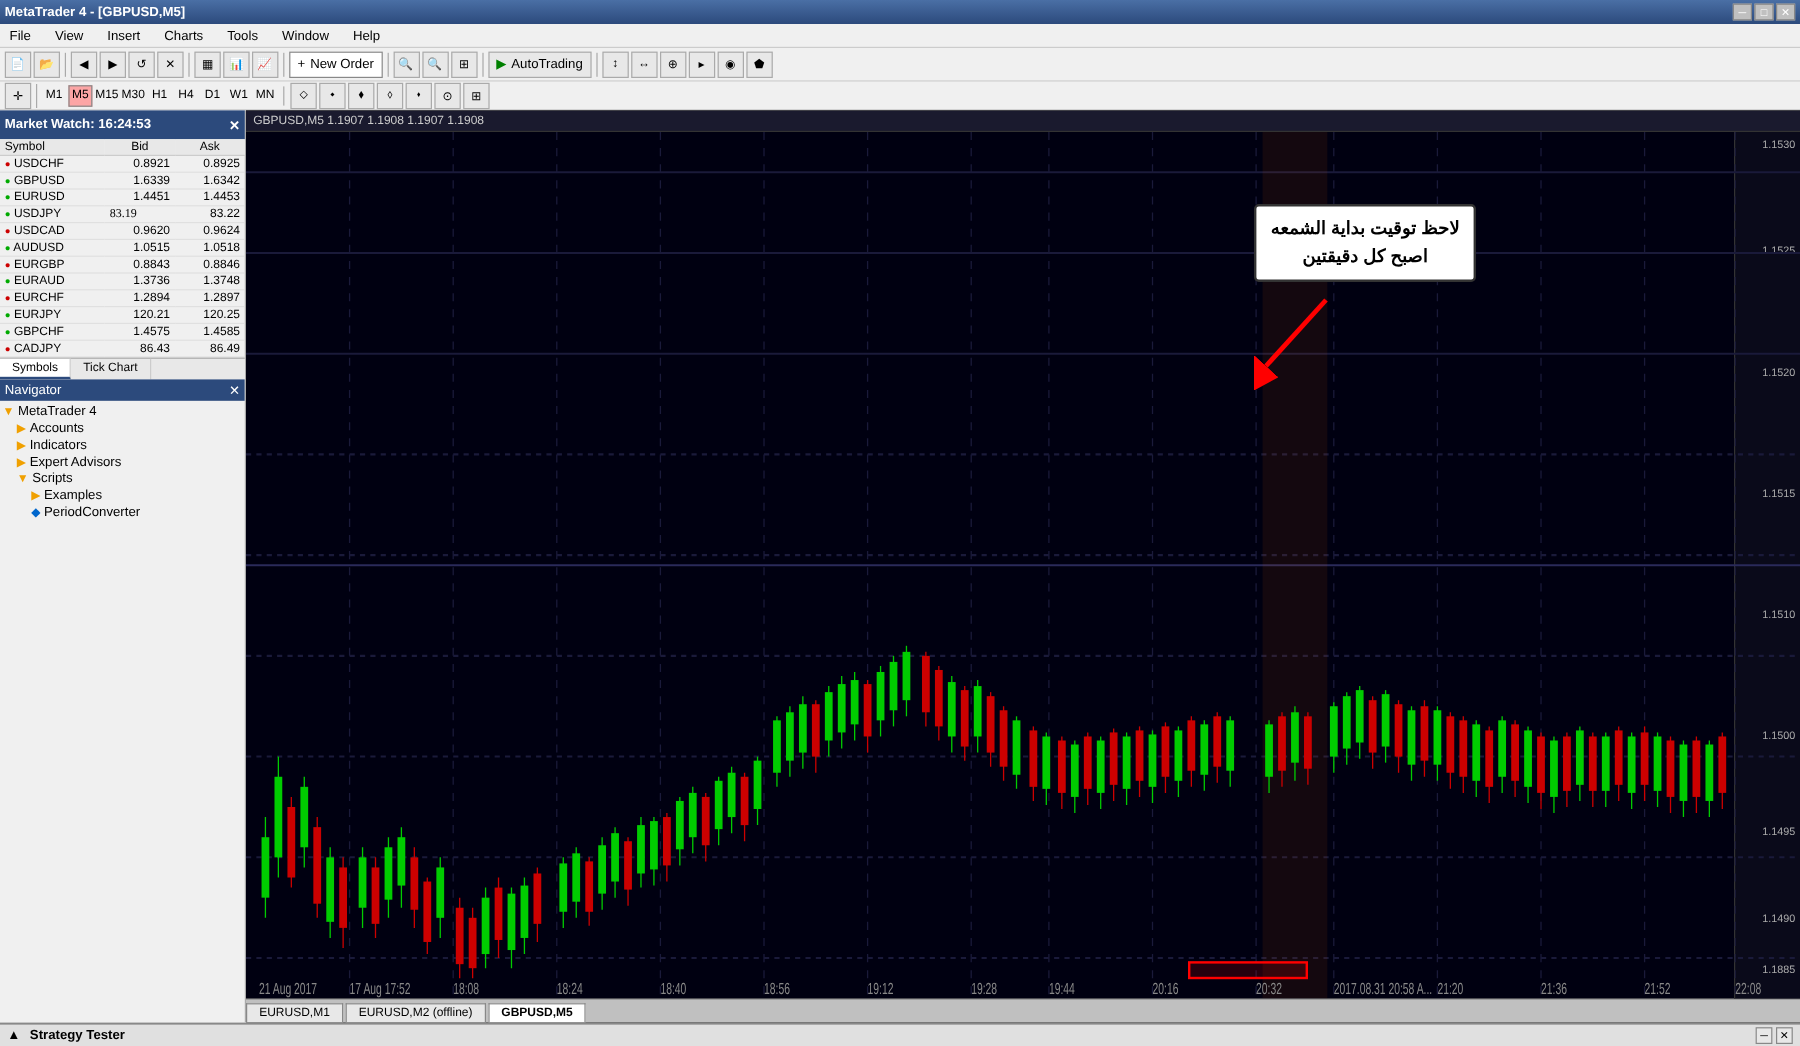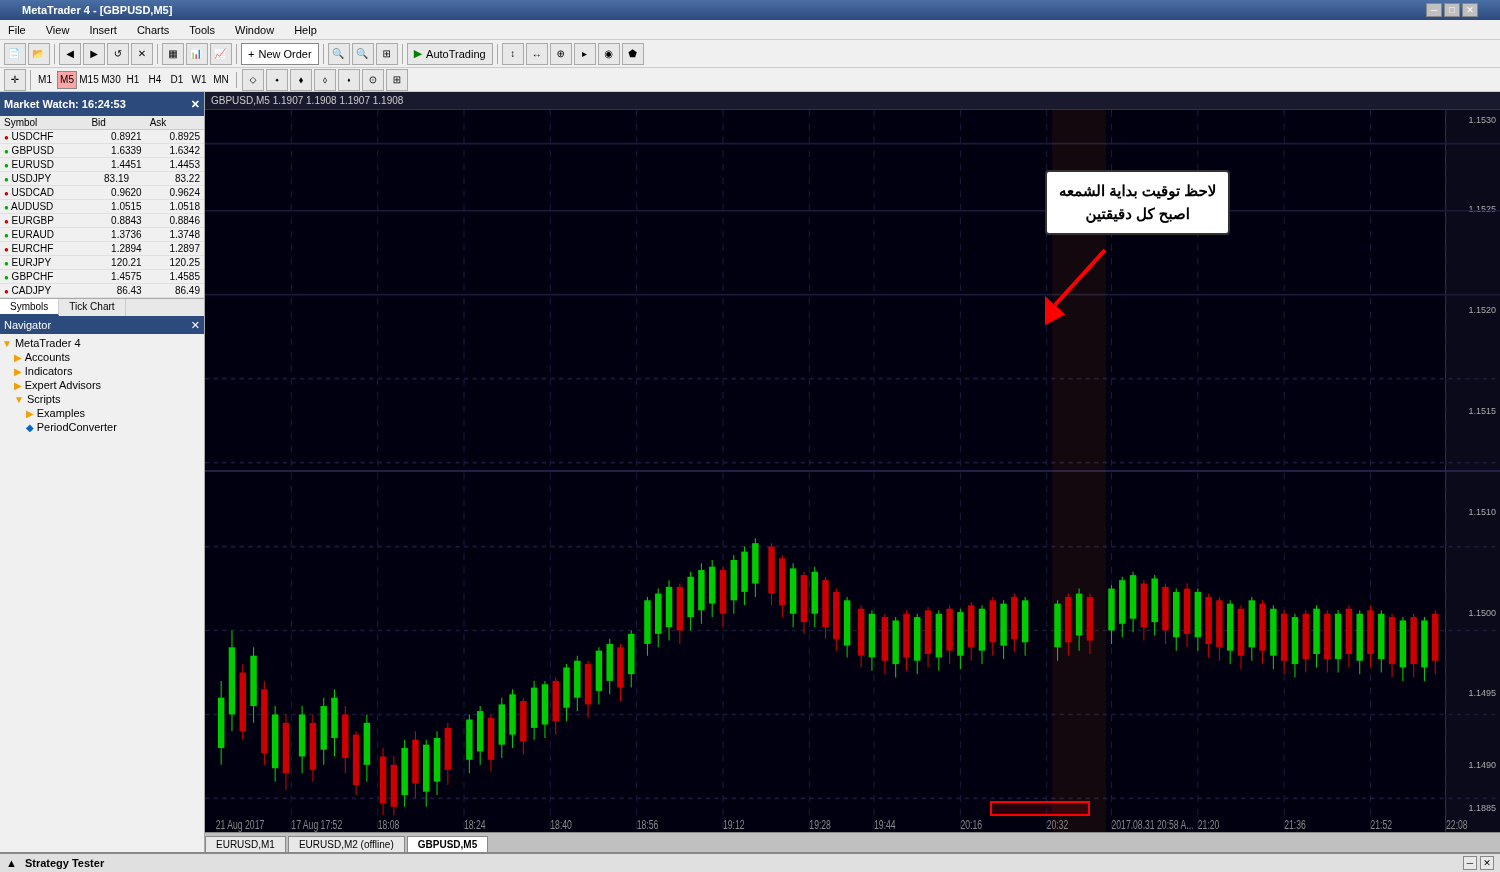--- a/index.html
+++ b/index.html
@@ -5,21 +5,21 @@
     * { box-sizing: border-box; margin: 0; padding: 0; }
     body { font-family: 'Arial', sans-serif; font-size: 11px; background: #c0c0c0; color: #000; width: 1500px; height: 872px; overflow: hidden; }
 
     
     .title-bar {
       background: linear-gradient(to bottom, #4a6fa5, #2c4a7c);
       color: white;
       height: 20px;
       display: flex;
       align-items: center;
-      padding: 0 22px;
+      padding: 0 4px;
       justify-content: space-between;
     }
     .title-bar-title { font-size: 11px; font-weight: bold; }
     .title-bar-controls { display: flex; gap: 2px; }
     .title-bar-btn { width: 16px; height: 14px; background: #c0c0c0; border: 1px solid #888; font-size: 9px; display: flex; align-items: center; justify-content: center; cursor: pointer; }
 
     
     .menu-bar {
       background: #f0f0f0;
       height: 20px;
@@ -110,21 +110,21 @@
       justify-content: space-between;
     }
     .mw-title { display: flex; align-items: center; gap: 4px; }
     .mw-close { cursor: pointer; }
 
     .mw-table { width: 100%; border-collapse: collapse; }
     .mw-table th {
       background: #e8e8e8;
       border-bottom: 1px solid #ccc;
       padding: 1px 4px;
-      text-align: left;
+      text-align: center;
       font-size: 10px;
       font-weight: normal;
     }
     .mw-table th:first-child { text-align: left; }
     .mw-table td {
       padding: 1px 4px;
       font-size: 10px;
       border-bottom: 1px solid #e0e0e0;
     }
 
@@ -376,21 +376,21 @@
         EURUSD
       </td>
       <td style="text-align:right;">1.4451</td>
       <td style="text-align:right;">1.4453</td>
     </tr>
             <tr>
       <td>
         <span style="color:#00aa00;font-size:8px;">●</span>
         USDJPY
       </td>
-      <td style="text-align:center;">83.19</td>
+      <td style="text-align:left;font-family:Liberation Serif, serif;">83.19</td>
       <td style="text-align:right;">83.22</td>
     </tr>
             <tr>
       <td>
         <span style="color:#cc0000;font-size:8px;">●</span>
         USDCAD
       </td>
       <td style="text-align:right;">0.9620</td>
       <td style="text-align:right;">0.9624</td>
     </tr>

